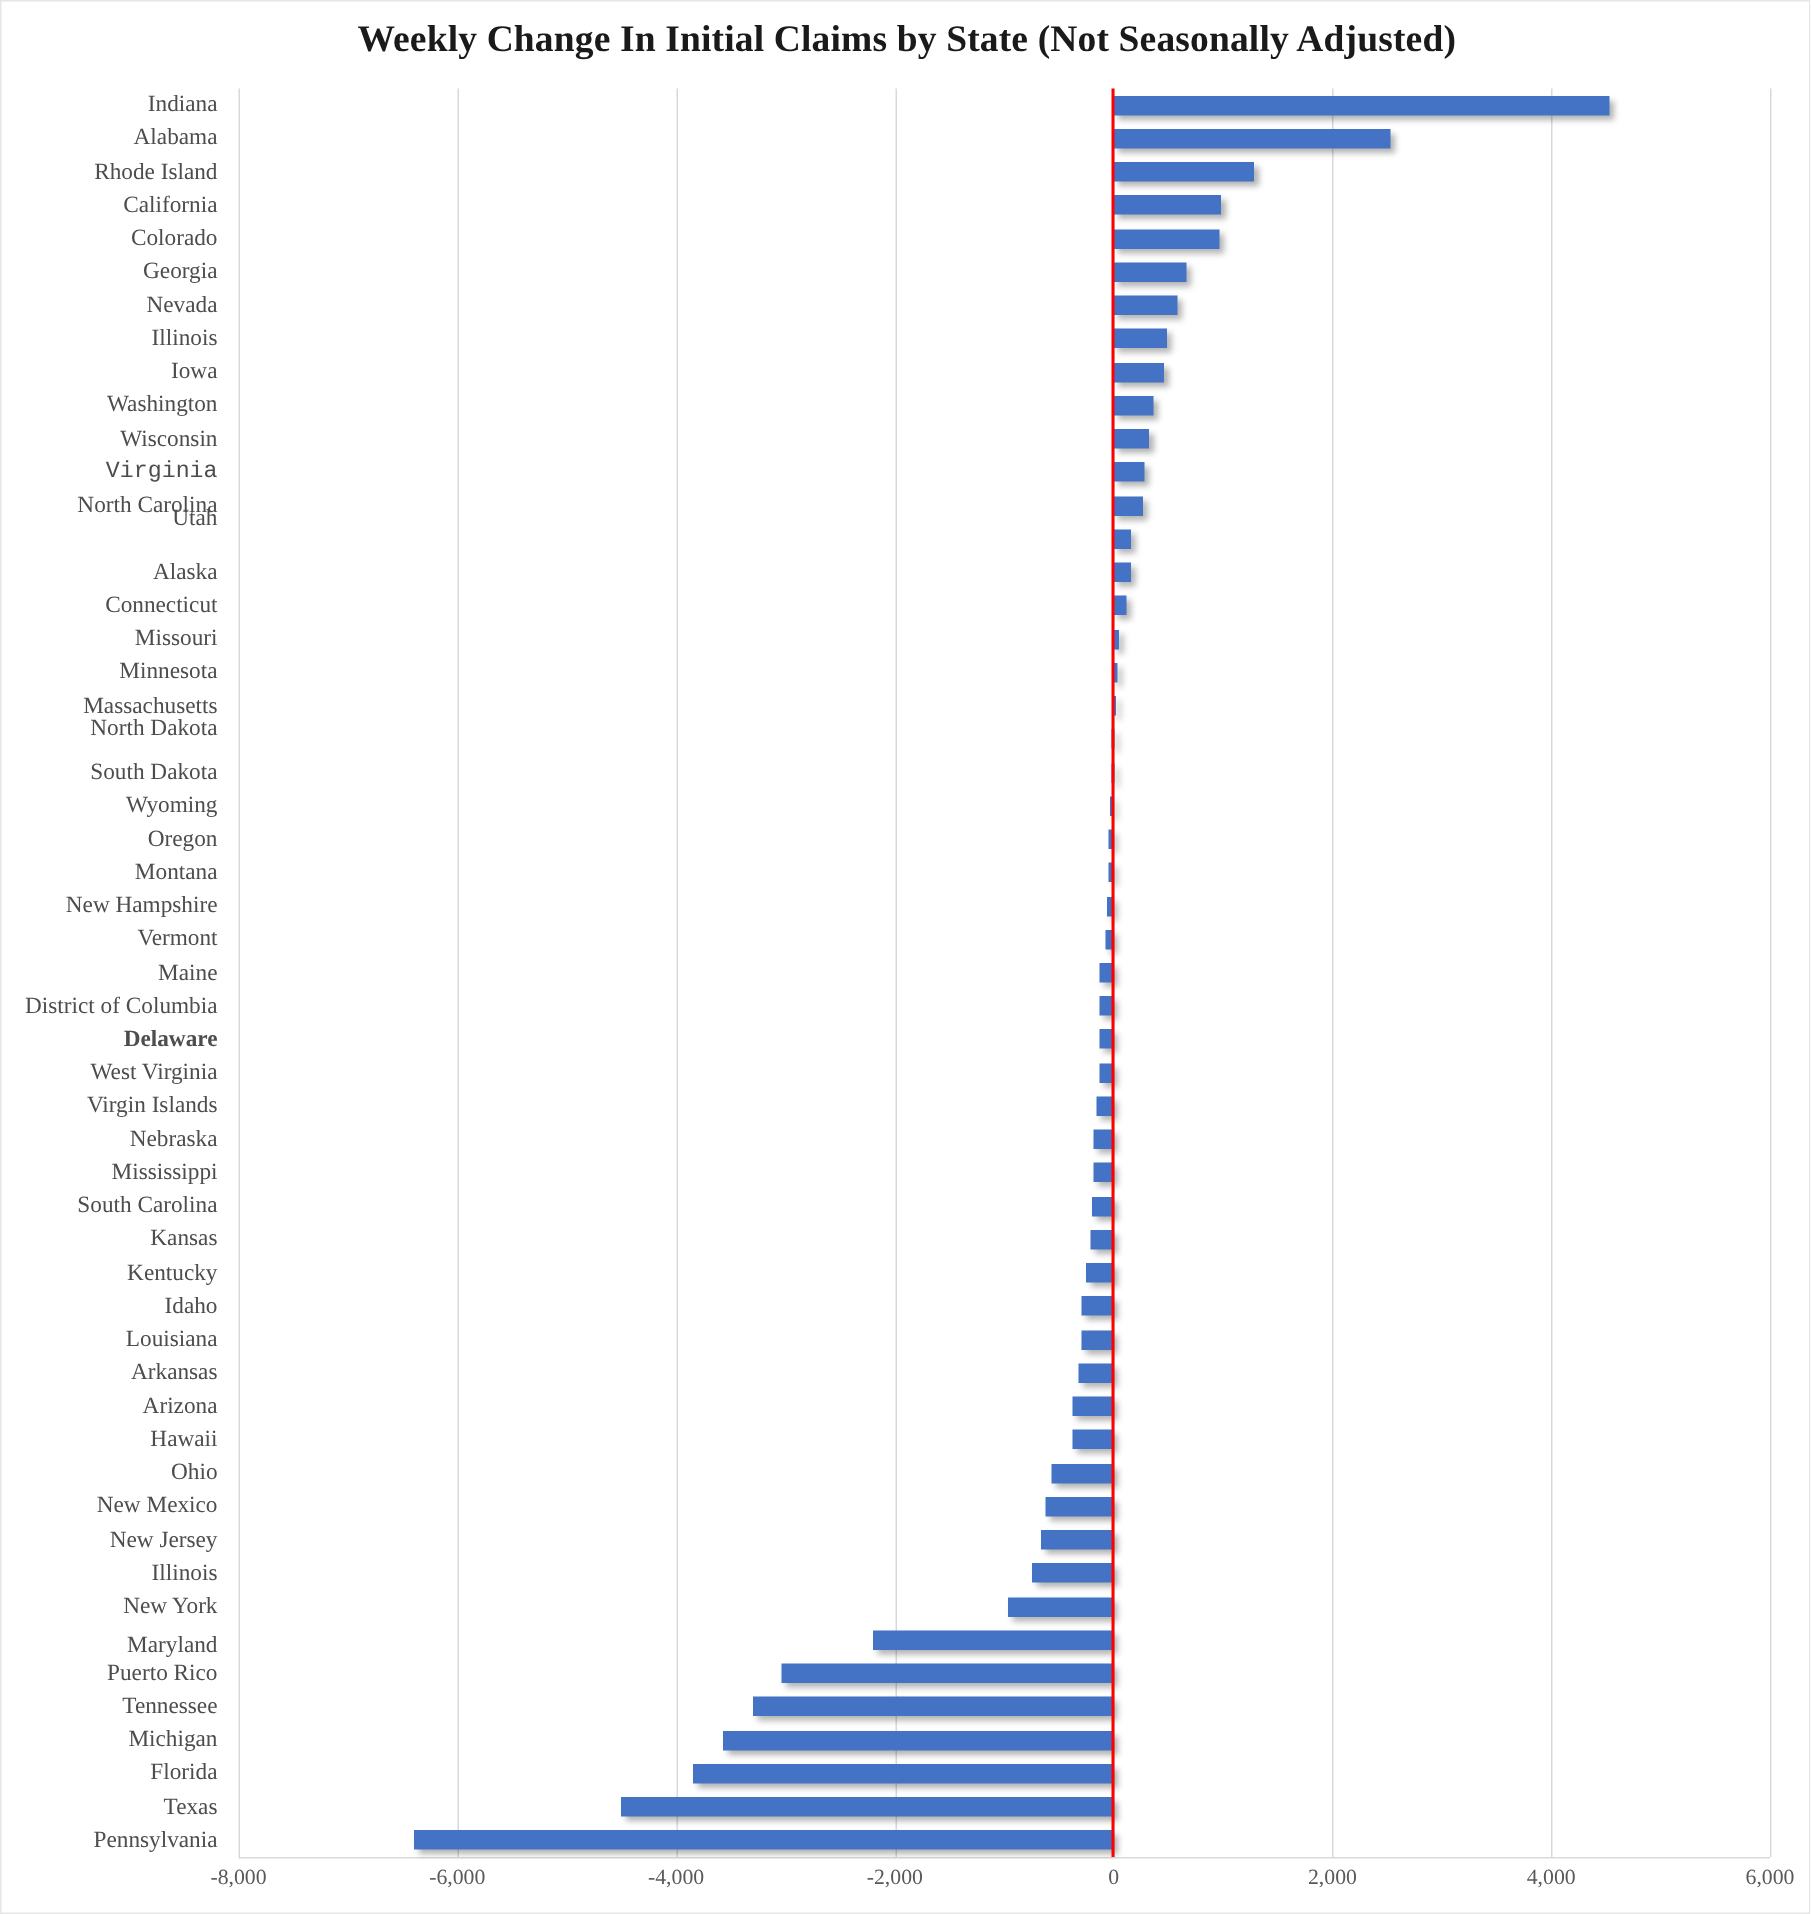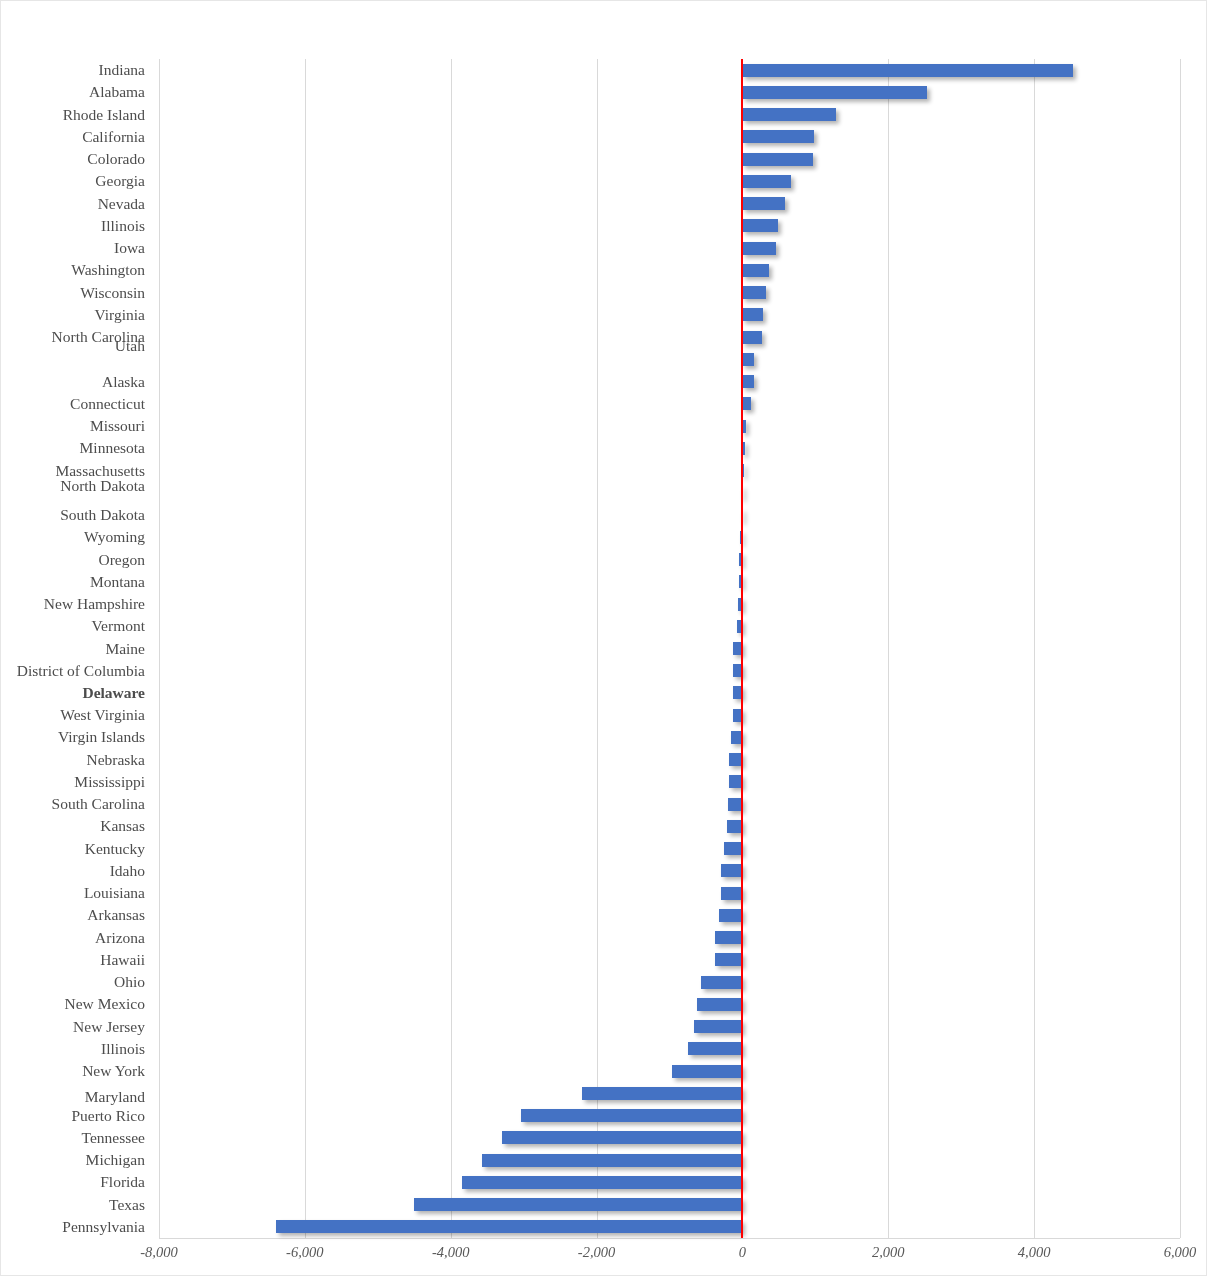--- a/index.html
+++ b/index.html
@@ -89,21 +89,20 @@
     white-space: nowrap;
     font-family: "Liberation Serif", "DejaVu Serif", serif;
   }
   
   #x-axis-labels {
     position: absolute;
     left: 158px;
     top: 1243px;
     width: 1021px;
     height: 24px;
-    font-style: italic;
   }
   .x-tick-label {
     position: absolute;
     top: 0;
     transform: translateX(-50%);
     font-size: 14.5px;
     color: #595959;
     white-space: nowrap;
     font-family: "Liberation Serif", "DejaVu Serif", serif;
   }
@@ -114,34 +113,35 @@
     width: 1021px;
     height: 1px;
     background: #d9d9d9;
   }
 </style>
 </head>
 <body>
 
 <div id="chart-frame">
 
+  <div id="chart-title">Weekly Change In Initial Claims by State (Not Seasonally Adjusted)</div>
 
   <div id="cat-labels">
       <div class="cat-label" style="top: 3px; margin-left: 44px;">Indiana</div>
       <div class="cat-label" style="top: 25.3679px;">Alabama</div>
       <div class="cat-label" style="top: 47.6132px;">Rhode Island</div>
       <div class="cat-label" style="top: 69.8585px;">California</div>
       <div class="cat-label" style="top: 92.1038px;">Colorado</div>
       <div class="cat-label" style="top: 114.349px;">Georgia</div>
       <div class="cat-label" style="top: 136.594px;">Nevada</div>
       <div class="cat-label" style="top: 158.84px;">Illinois</div>
       <div class="cat-label" style="top: 181.085px;">Iowa</div>
       <div class="cat-label" style="top: 203.33px;">Washington</div>
       <div class="cat-label" style="top: 225.575px;">Wisconsin</div>
-      <div class="cat-label" style="top: 247.821px;">Virginia</div>
+      <div class="cat-label" style="top: 247.821px; font-family: Liberation Mono, monospace;">Virginia</div>
       <div class="cat-label" style="top: 270.066px;">North Carolina</div>
       <div class="cat-label" style="top: 279px;">Utah</div>
       <div class="cat-label" style="top: 314.557px;">Alaska</div>
       <div class="cat-label" style="top: 336.802px;">Connecticut</div>
       <div class="cat-label" style="top: 359.047px;">Missouri</div>
       <div class="cat-label" style="top: 381.292px;">Minnesota</div>
       <div class="cat-label" style="top: 403.538px;">Massachusetts</div>
       <div class="cat-label" style="top: 419px;">North Dakota</div>
       <div class="cat-label" style="top: 448.028px;">South Dakota</div>
       <div class="cat-label" style="top: 470.274px;">Wyoming</div>

